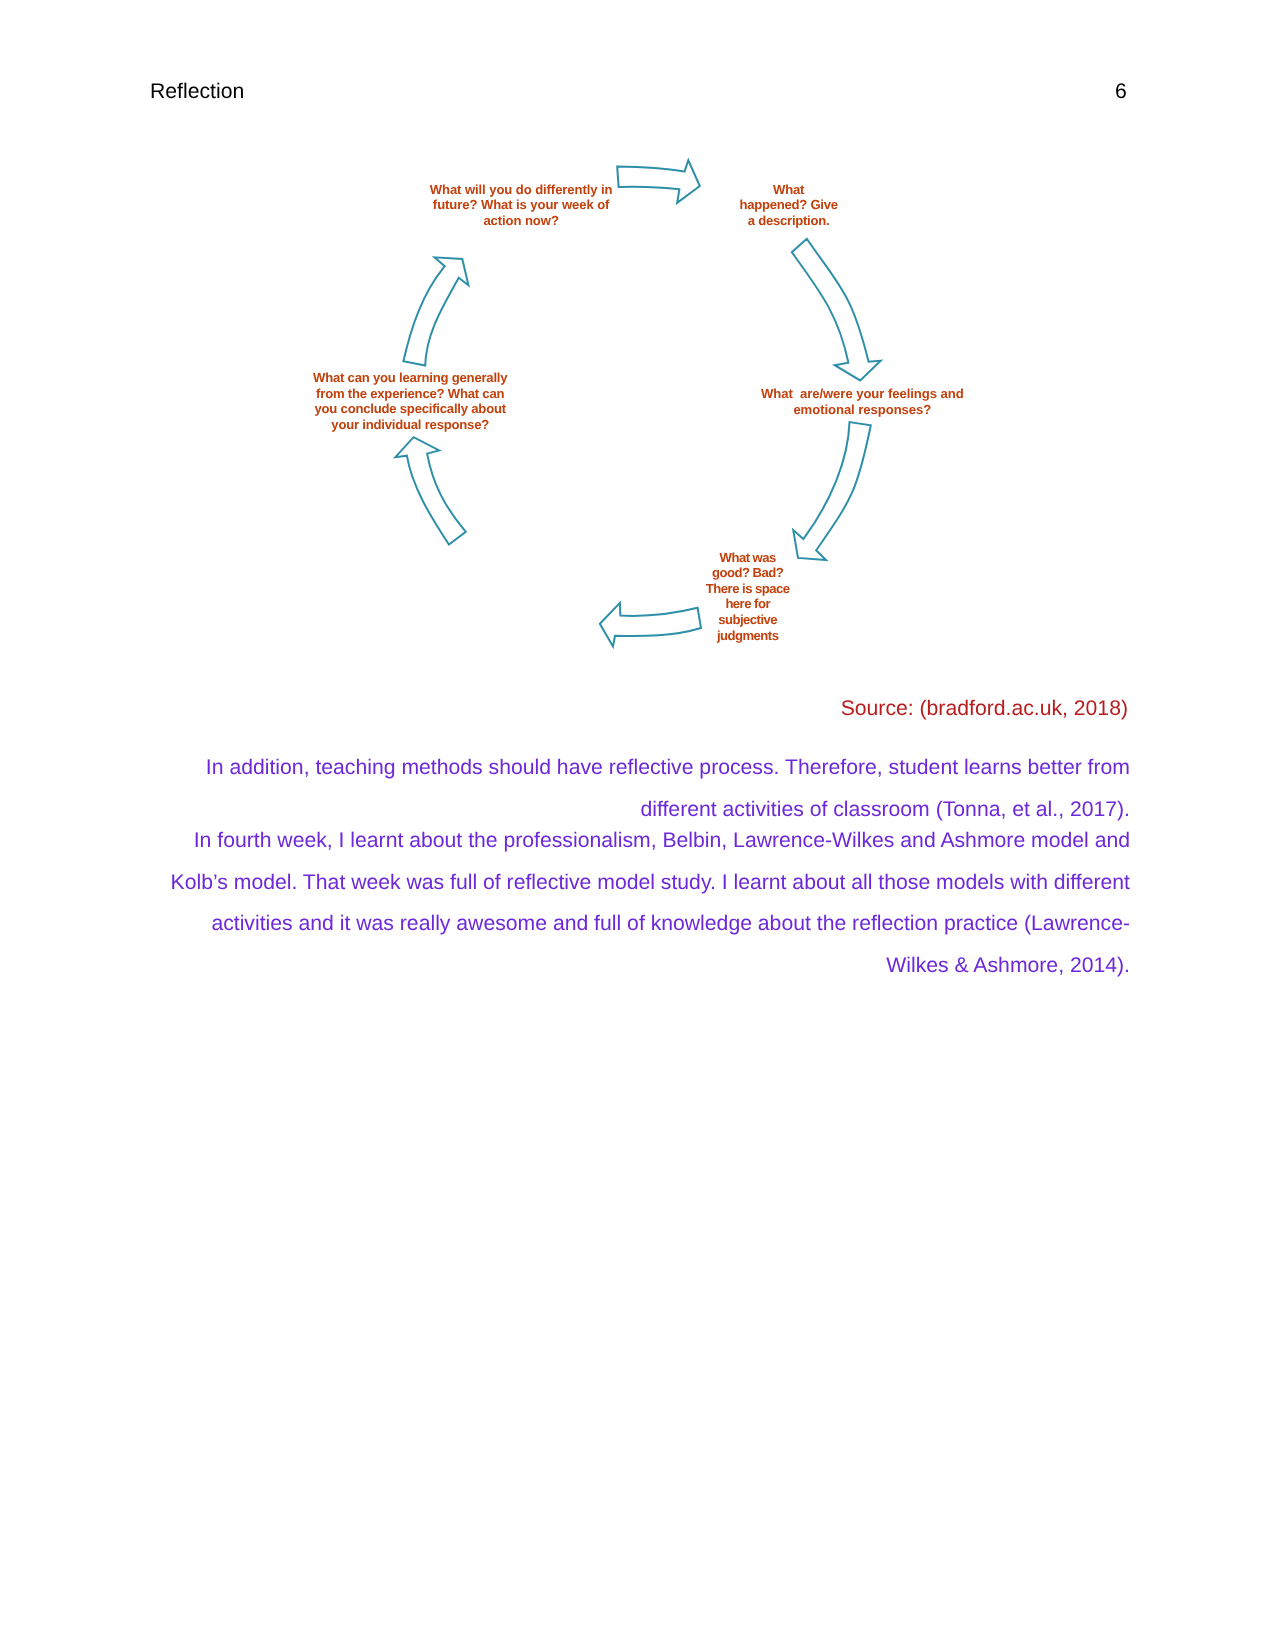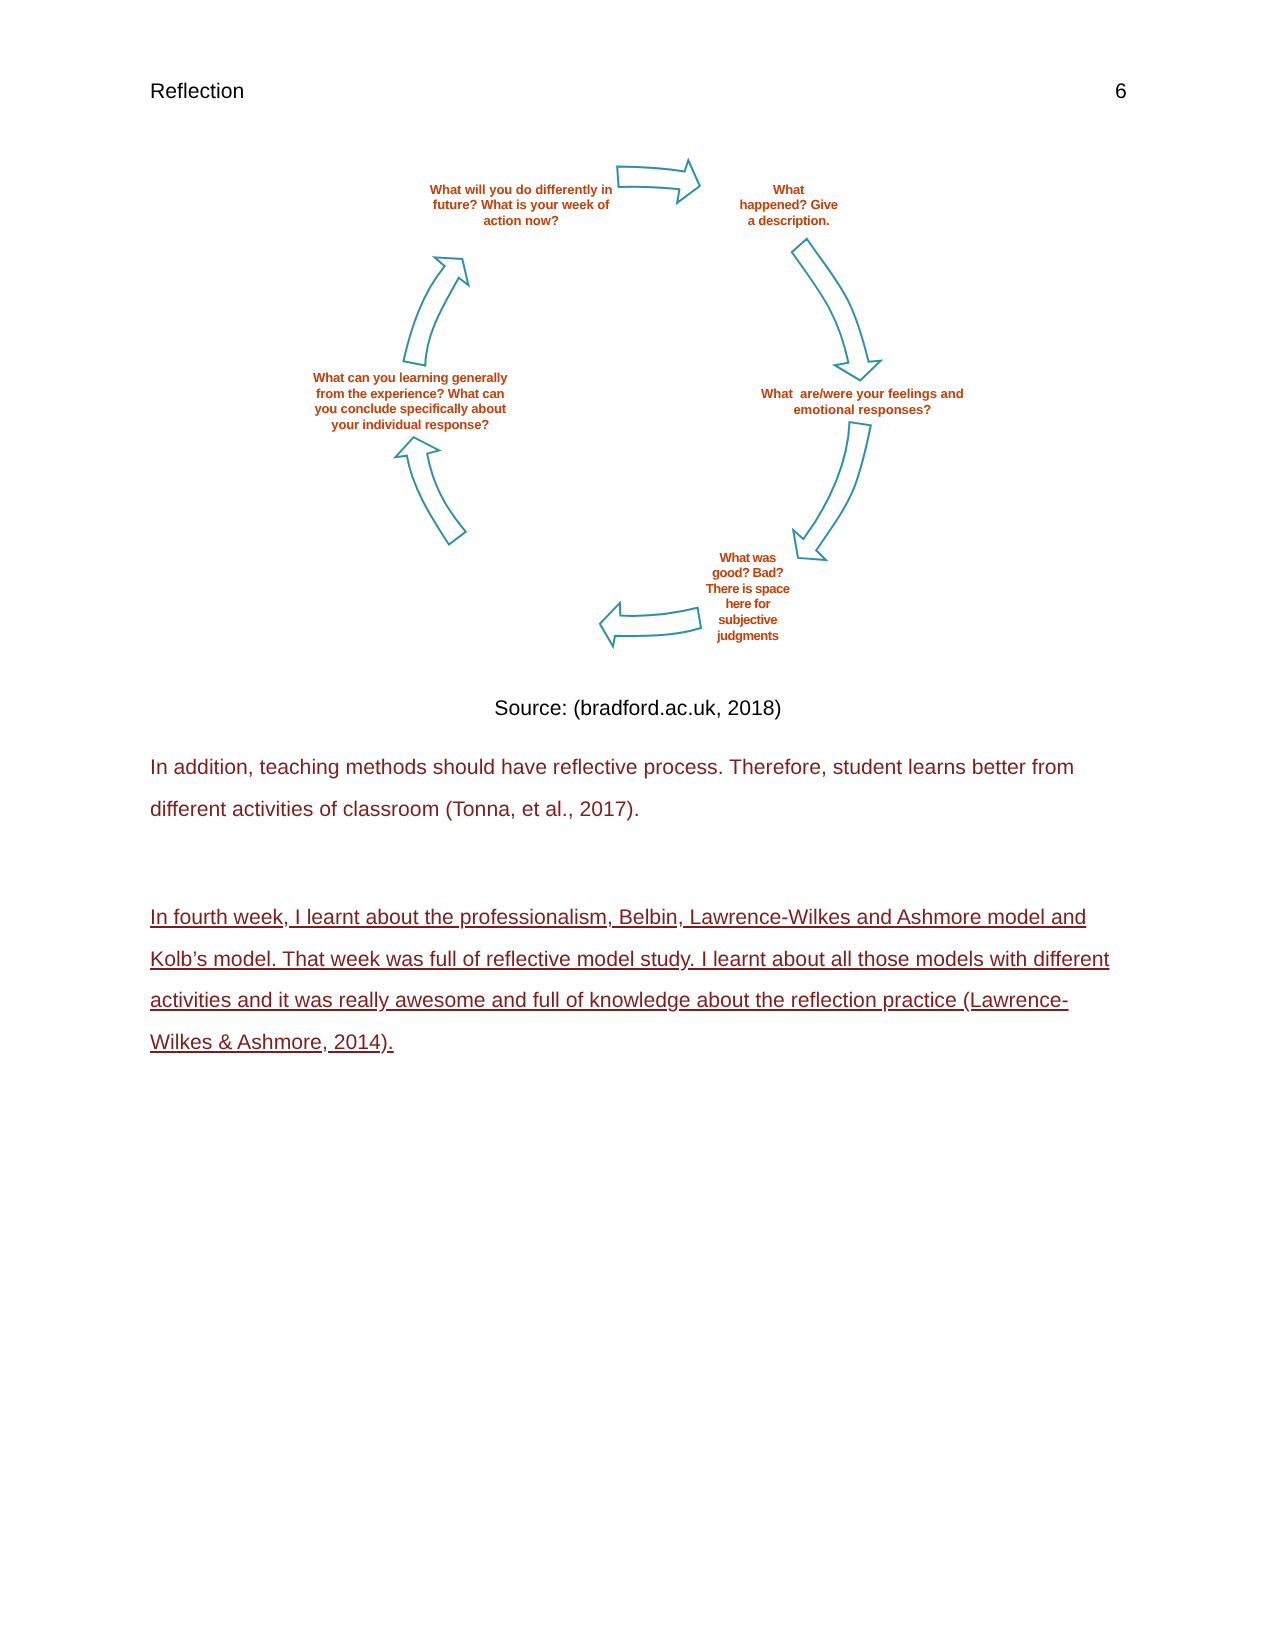--- a/index.html
+++ b/index.html
@@ -2,24 +2,24 @@
 <html><head>
 <meta charset="utf-8">
 <title>Reflection</title>
 <style>
   html,body{margin:0;padding:0;background:#fff;}
   body{width:1275px;height:1651px;font-family:"Liberation Sans",sans-serif;-webkit-font-smoothing:antialiased;text-rendering:geometricPrecision;}
   .page{position:relative;width:1275px;height:1651px;overflow:hidden;background:#fff;filter:grayscale(0);-webkit-font-smoothing:antialiased;}
   .hdr-title{position:absolute;left:150.0px;top:91.5px;font-size:21.2px;color:#000;line-height:0;}
   .hdr-page{position:absolute;left:1115.0px;top:91.5px;font-size:21.2px;color:#000;line-height:0;}
   .figure{position:absolute;left:0;top:0;width:1275px;height:1651px;filter:blur(0.5px);}
-  .caption{position:absolute;left:148px;top:697.7px;width:980px;text-align:center;font-size:21.2px;color:#000000;line-height:1;}
-  .para{position:absolute;left:150px;width:980px;font-size:21.2px;line-height:41.5px;color:#7f1d1d;text-align:left;}
+  .caption{position:absolute;left:148px;top:697.7px;width:980px;text-align:right;font-size:21.2px;color:#b91c1c;line-height:1;}
+  .para{position:absolute;left:150px;width:980px;font-size:21.2px;line-height:41.5px;color:#6d28d9;text-align:right;}
   #p0{top:747.2px;}
-  #p1{top:897px;text-decoration:underline;}
+  #p1{top:820px;}
   #p2{top:1041.6px;}
   .dlabel{position:absolute;color:#c2410c;font-weight:bold;font-size:13.1px;letter-spacing:-0.2px;line-height:15.55px;text-align:center;transform:translateX(-50%);white-space:pre;}
   #L-action-plan{left:521.1px;top:181.7px;letter-spacing:-0.09px;}
   #L-what-happened{left:748.6px;top:181.8px;letter-spacing:-0.25px;margin-left:40px;}
   #L-feelings{left:862.3px;top:386.2px;letter-spacing:-0.06px;}
   #L-evaluation{left:747.7px;top:549.8px;letter-spacing:-0.52px;}
   #L-analysis{left:521.3px;top:566.1px;letter-spacing:-0.06px;}
   #L-conclusion{left:410.2px;top:370.0px;letter-spacing:-0.21px;}
 </style>
 </head>

